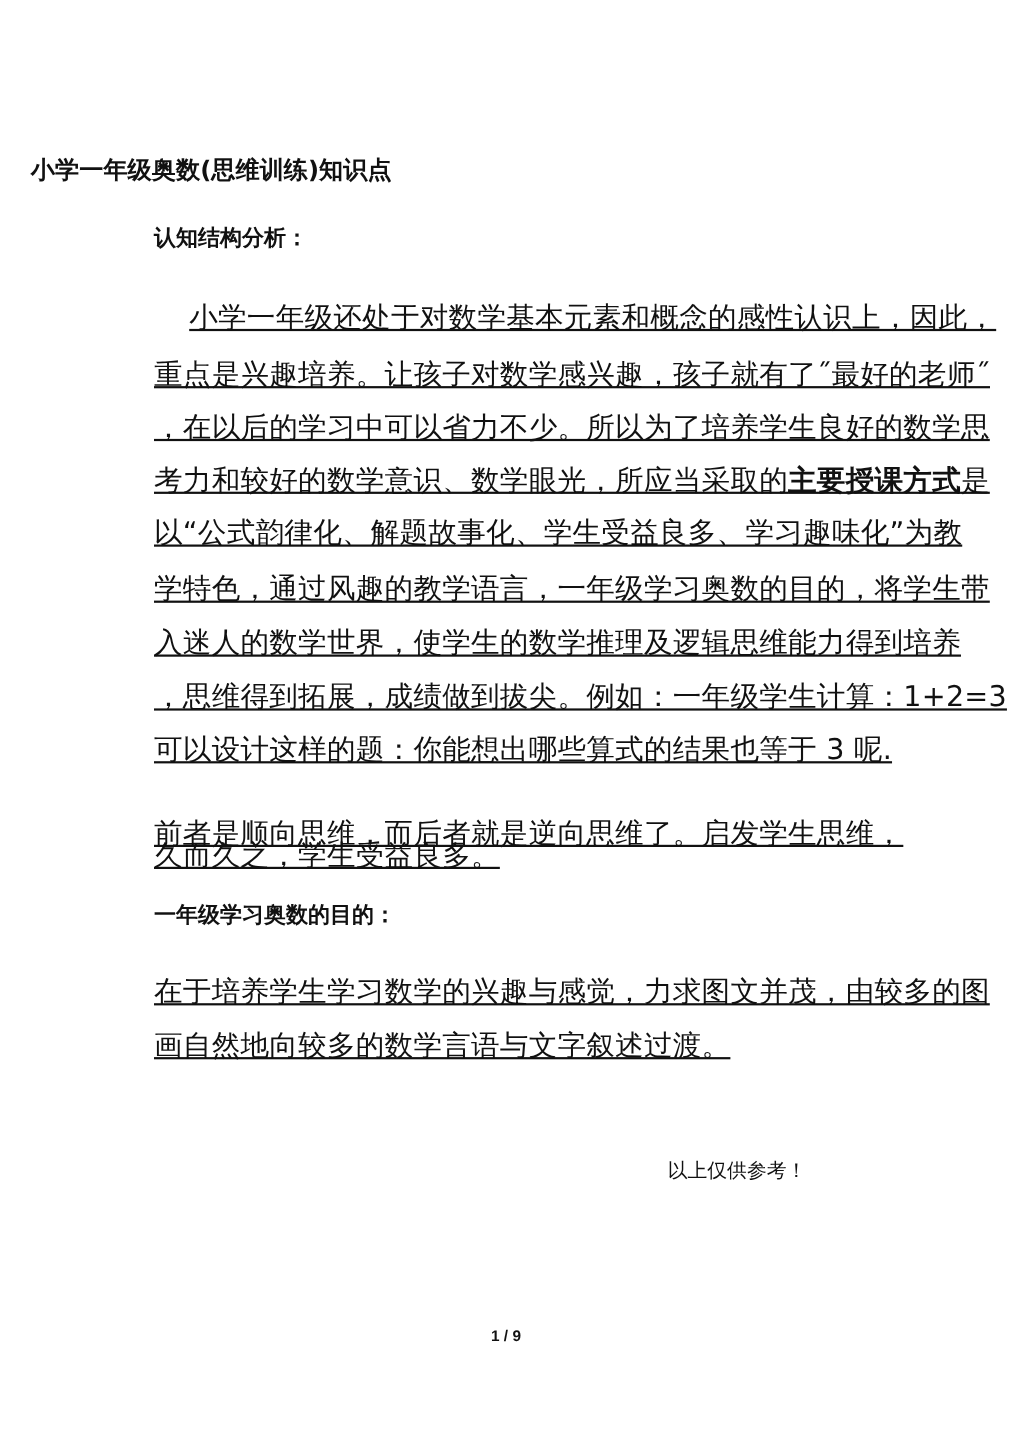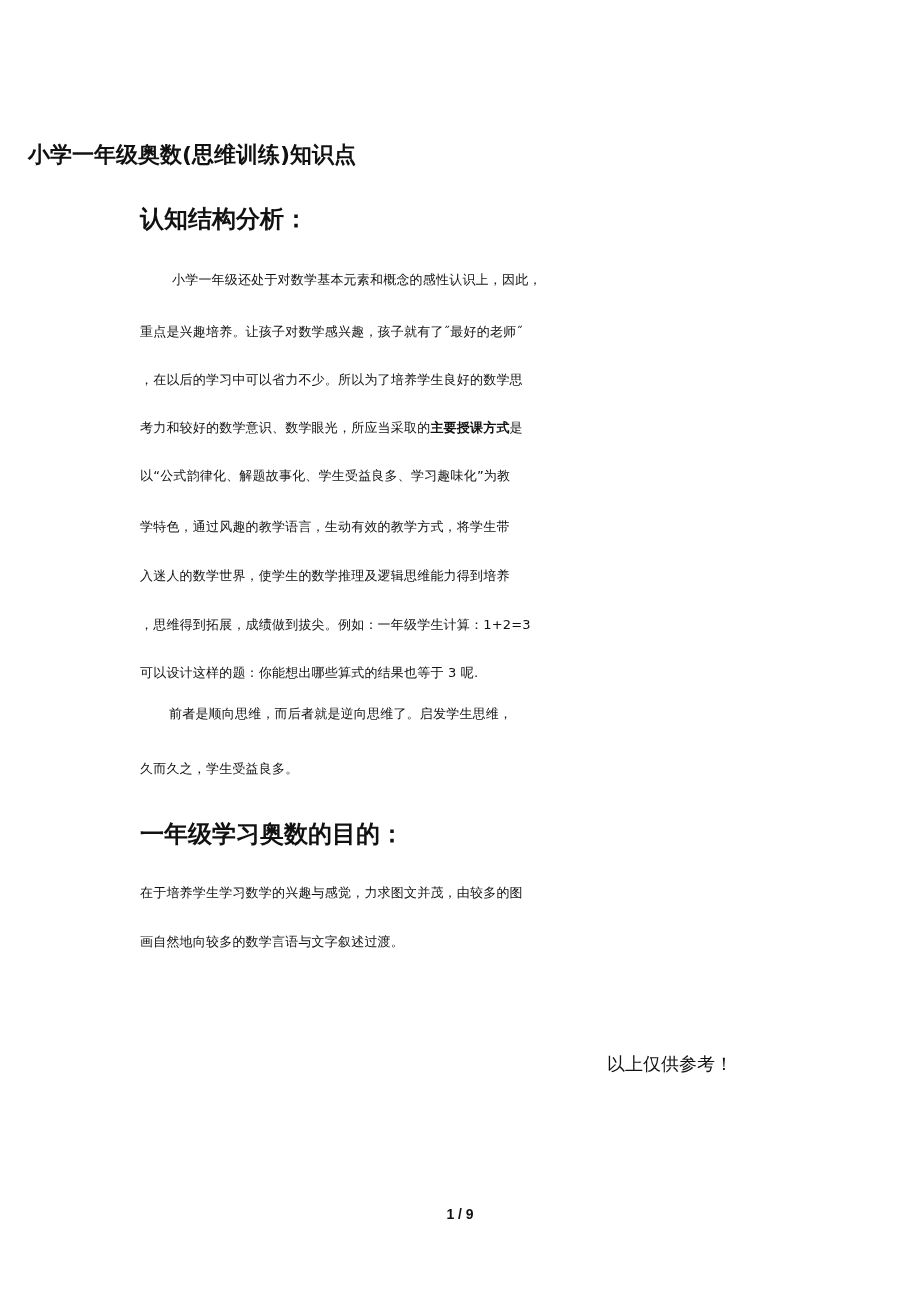--- a/index.html
+++ b/index.html
@@ -1,47 +1,47 @@
 <!DOCTYPE html>
 <html><head>
 <meta charset="utf-8">
 <style>
   html, body { margin: 0; padding: 0; background: #ffffff; }
   body { width: 920px; height: 1302px; position: relative; overflow: hidden;
          font-family: "DejaVu Sans", "Liberation Sans", sans-serif; color: #111; }
   .page { position: absolute; left: 0; top: 0; width: 920px; height: 1302px; background: #fff; }
   .title { position: absolute; top: 140px; left: 0; width: 920px; 
            font-size: 22px; font-weight: bold; letter-spacing: 0px; padding-left: 28px; }
-  .h2 { position: absolute; left: 140px; font-size: 24px; font-weight: bold; }
-  .line { position: absolute; left: 140px; font-size: 13px; white-space: nowrap; letter-spacing: 0.2px; }
+  .h2 { position: absolute; left: 140px; font-size: 20px; font-weight: bold; }
+  .line { position: absolute; left: 140px; font-size: 26px; white-space: nowrap; letter-spacing: 0.2px; text-decoration: underline; }
   .line b { font-weight: bold; margin-top: 12px; }
   .sig { position: absolute; left: 607px; top: 1052px; font-size: 18px; }
   .pagenum { position: absolute; top: 1206px; left: 0; width: 920px; text-align: center;
              font-size: 14px; font-family: "Liberation Sans", sans-serif; font-weight: bold; }
 </style>
 </head>
 <body>
 
 <div class="page">
   <div class="title">小学一年级奥数(思维训练)知识点</div>
 
   <div class="h2" style="top:203px;">认知结构分析：</div>
 
   <div class="line" style="top:271px; left:172px;">小学一年级还处于对数学基本元素和概念的感性认识上，因此，</div>
   <div class="line" style="top:323px;">重点是兴趣培养。让孩子对数学感兴趣，孩子就有了˝最好的老师˝</div>
   <div class="line" style="top:371px;">，在以后的学习中可以省力不少。所以为了培养学生良好的数学思</div>
   <div class="line" style="top:419px;">
     <span>考力和较好的数学意识、数学眼光，所应当采取的</span><b>主要授课方式</b><span>是</span>
   </div>
   <div class="line" style="top:467px;">以“公式韵律化、解题故事化、学生受益良多、学习趣味化”为教</div>
-  <div class="line" style="top:518px;">学特色，通过风趣的教学语言，生动有效的教学方式，将学生带</div>
+  <div class="line" style="top:518px;">学特色，通过风趣的教学语言，一年级学习奥数的目的，将学生带</div>
   <div class="line" style="top:567px;">入迷人的数学世界，使学生的数学推理及逻辑思维能力得到培养</div>
   <div class="line" style="top:616px;">，思维得到拓展，成绩做到拔尖。例如：一年级学生计算：1+2=3</div>
   <div class="line" style="top:664px;">可以设计这样的题：你能想出哪些算式的结果也等于 3  呢.</div>
-  <div class="line" style="top:705px;margin-left:29px;">前者是顺向思维，而后者就是逆向思维了。启发学生思维，</div>
+  <div class="line" style="top:740px;">前者是顺向思维，而后者就是逆向思维了。启发学生思维，</div>
   <div class="line" style="top:760px;">久而久之，学生受益良多。</div>
 
   <div class="h2" style="top:818px;">一年级学习奥数的目的：</div>
 
   <div class="line" style="top:884px;">在于培养学生学习数学的兴趣与感觉，力求图文并茂，由较多的图</div>
   <div class="line" style="top:933px;">画自然地向较多的数学言语与文字叙述过渡。</div>
 
   <div class="sig">以上仅供参考！</div>
 
   <div class="pagenum">1 / 9</div>

